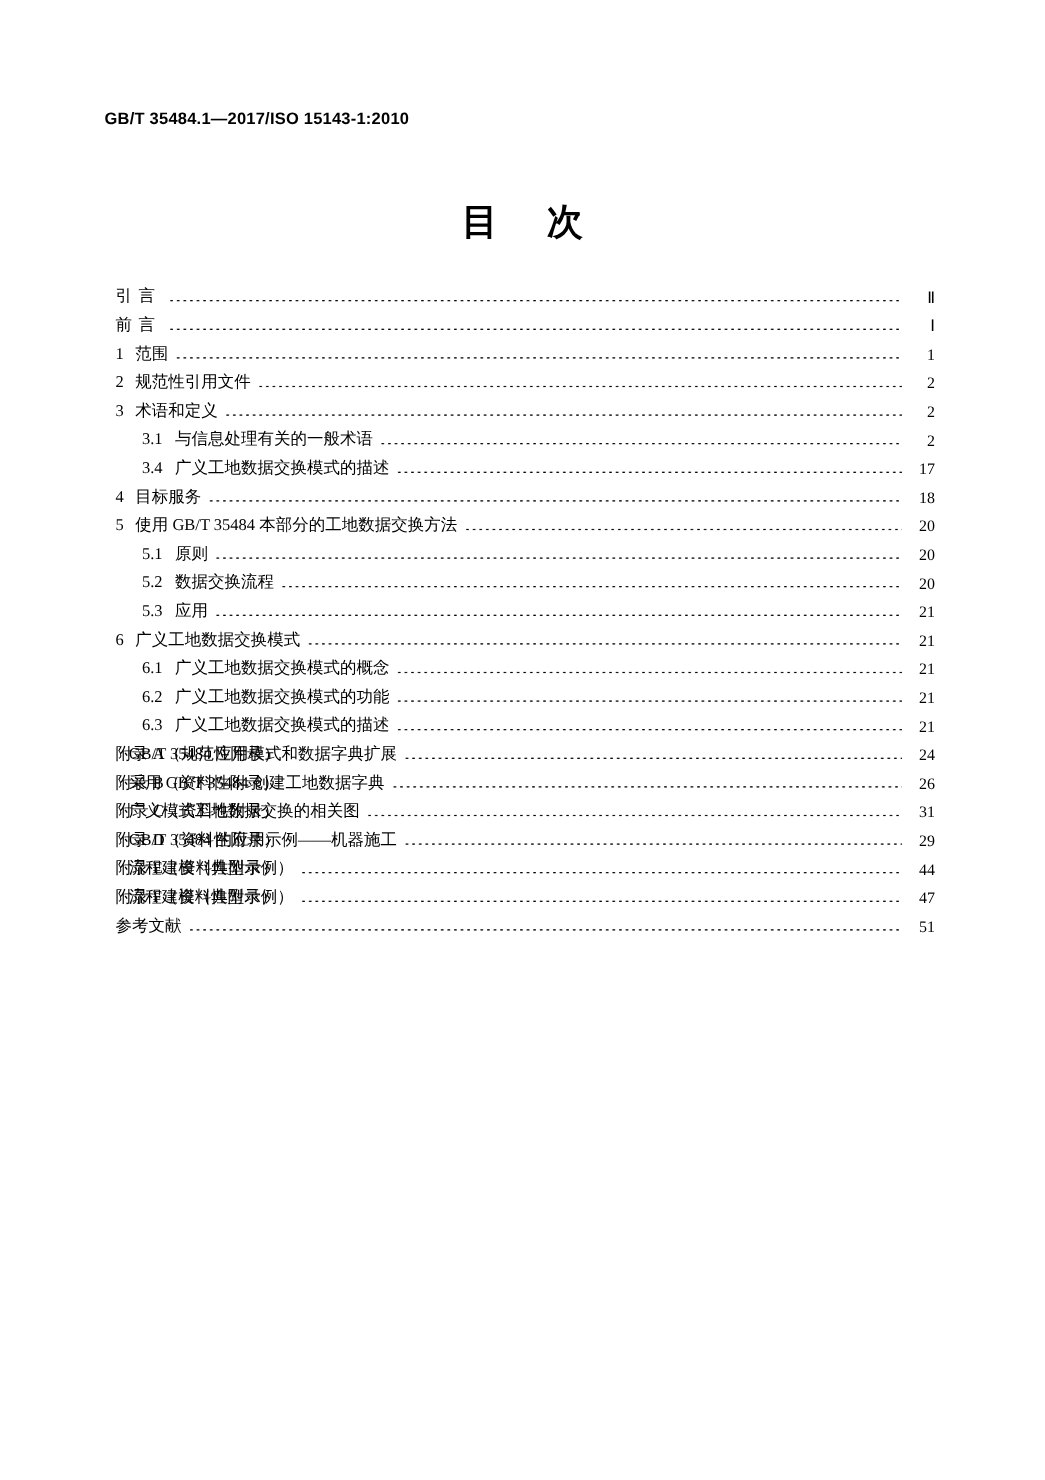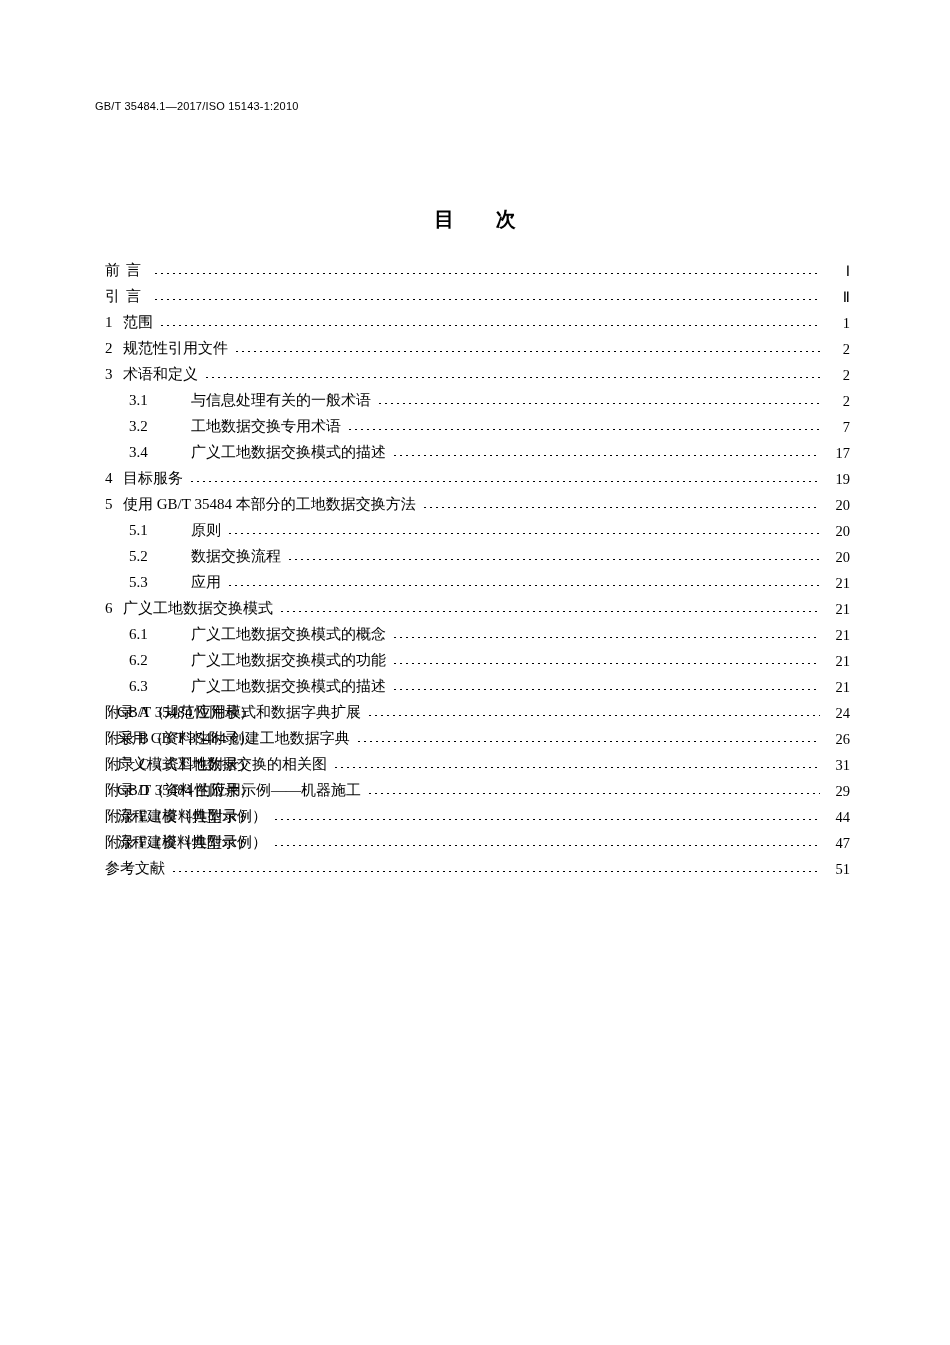--- a/index.html
+++ b/index.html
@@ -19,37 +19,36 @@
     position: relative;
     width: 950px;
     height: 1345px;
     box-sizing: border-box;
   }
   .header {
     position: absolute;
     top: 100px;
     left: 95px;
     font-family: "Liberation Sans", sans-serif;
-    font-size: 11px;
-    font-weight: normal;
+    font-size: 15px;
+    font-weight: bold;
     letter-spacing: 0.2px;
     white-space: nowrap;
   }
   .doc-title {
     position: absolute;
     top: 180px;
     left: 0;
     width: 950px;
     text-align: center;
-    font-family: Liberation Sans, sans-serif;
-    font-size: 20px;
+    font-family: Liberation Serif, serif;
+    font-size: 33px;
     font-weight: bold;
     letter-spacing: 18px;
     text-indent: 18px;
-    margin-top: 26px;
   }
   .toc {
     position: absolute;
     top: 252px;
     left: 105px;
     width: 745px;
   }
   .toc-row {
     display: flex;
     align-items: flex-end;
@@ -92,51 +91,51 @@
   .pageno {
     flex: 0 0 auto;
     width: 26px;
     text-align: right;
     font-family: "Liberation Serif", serif;
     font-size: 14.5px;
   }
   
   .lvl0 .entry { padding-left: 0px; }
   .lvl1 .entry { padding-left: 0px; }
-  .lvl2 .entry { padding-left: 24px; gap: 32px; }
+  .lvl2 .entry { padding-left: 24px; }
 
   .num-w1 { width: 18px; }
   .num-w2 { width: 30px; }
   .num-w3 { width: 0px; }
 
   .front .label { letter-spacing: 6px; }
 </style>
 </head>
 <body>
 
 <div class="page">
 
   <div class="header">GB/T 35484.1—2017/ISO 15143-1:2010</div>
 
   <div class="doc-title">目    次</div>
 
   <div class="toc" id="toc-container">
       <div class="toc-row lvl0 front">
         <span class="entry">
+          <span class="label">引言</span>
+        </span>
+        <span class="dots"></span>
+        <span class="pageno">Ⅱ</span>
+      </div>
+      <div class="toc-row lvl0 front">
+        <span class="entry">
           <span class="label">前言</span>
         </span>
         <span class="dots"></span>
         <span class="pageno">Ⅰ</span>
-      </div>
-      <div class="toc-row lvl0 front">
-        <span class="entry">
-          <span class="label">引言</span>
-        </span>
-        <span class="dots"></span>
-        <span class="pageno">Ⅱ</span>
       </div>
       <div class="toc-row lvl1">
         <span class="entry">
           <span class="num num-w1">1</span>
           <span class="label">范围</span>
         </span>
         <span class="dots"></span>
         <span class="pageno">1</span>
       </div>
       <div class="toc-row lvl1">
@@ -158,41 +157,33 @@
       <div class="toc-row lvl2">
         <span class="entry">
           <span class="num num-w2">3.1</span>
           <span class="label">与信息处理有关的一般术语</span>
         </span>
         <span class="dots"></span>
         <span class="pageno">2</span>
       </div>
       <div class="toc-row lvl2">
         <span class="entry">
-          <span class="num num-w2">3.2</span>
-          <span class="label">工地数据交换专用术语</span>
-        </span>
-        <span class="dots"></span>
-        <span class="pageno">7</span>
-      </div>
-      <div class="toc-row lvl2">
-        <span class="entry">
           <span class="num num-w2">3.4</span>
           <span class="label">广义工地数据交换模式的描述</span>
         </span>
         <span class="dots"></span>
         <span class="pageno">17</span>
       </div>
       <div class="toc-row lvl1">
         <span class="entry">
           <span class="num num-w1">4</span>
           <span class="label">目标服务</span>
         </span>
         <span class="dots"></span>
-        <span class="pageno">19</span>
+        <span class="pageno">18</span>
       </div>
       <div class="toc-row lvl1">
         <span class="entry">
           <span class="num num-w1">5</span>
           <span class="label">使用 GB/T 35484 本部分的工地数据交换方法</span>
         </span>
         <span class="dots"></span>
         <span class="pageno">20</span>
       </div>
       <div class="toc-row lvl2">

